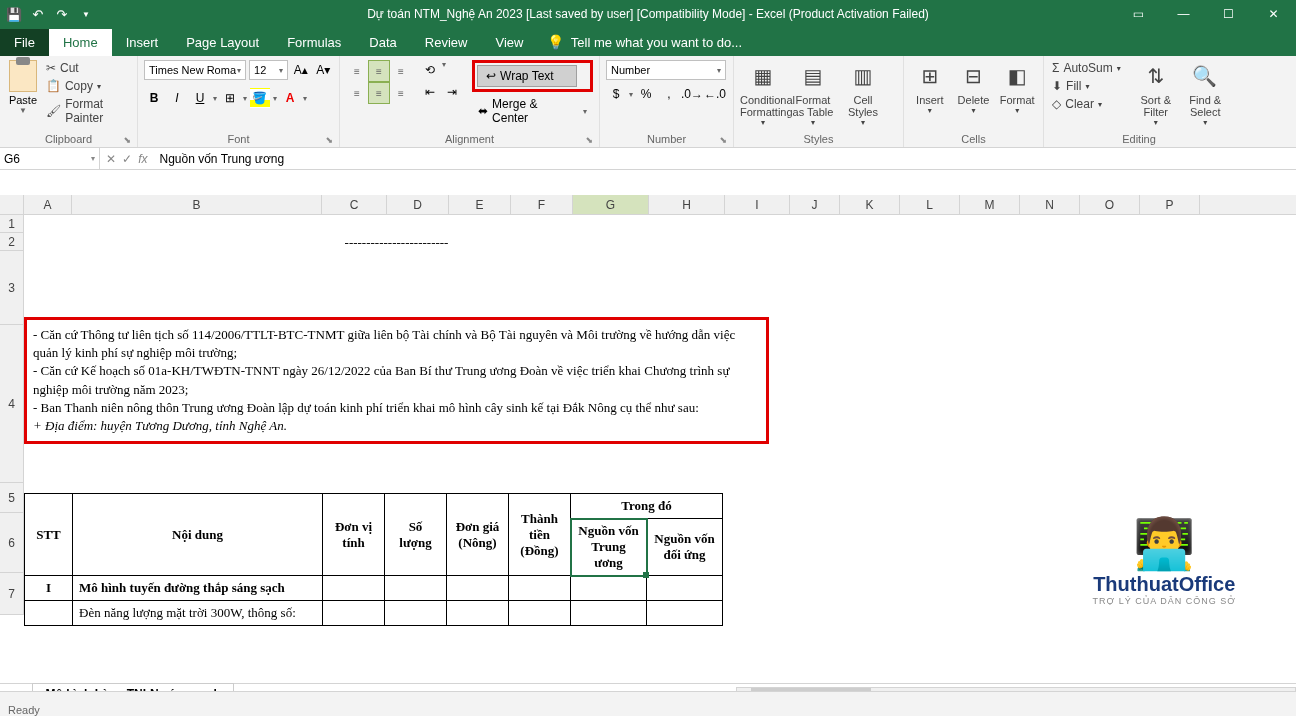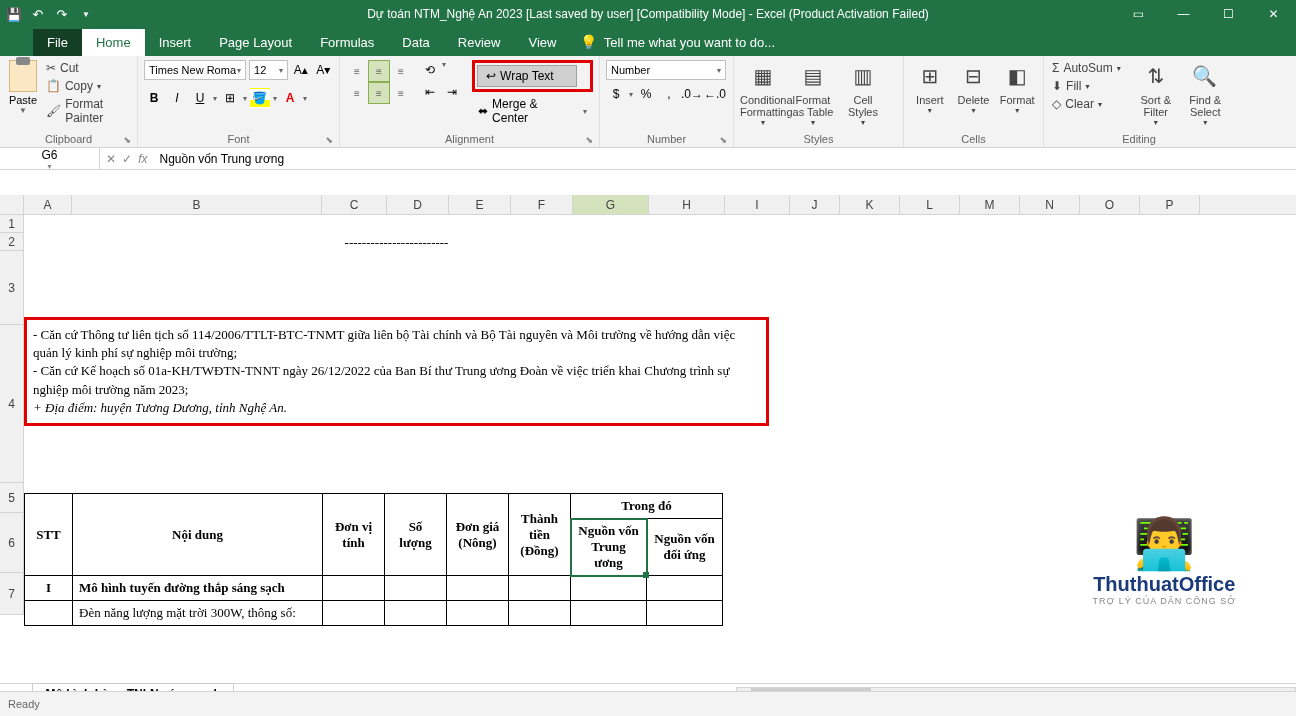--- a/index.html
+++ b/index.html
@@ -9,21 +9,21 @@
 .titlebar { background: #217346; height: 28px; display: flex; align-items: center; color: #fff; position: relative; }
 .qat { display: flex; align-items: center; gap: 8px; padding-left: 6px; }
 .qat span { width: 16px; height: 16px; display: inline-flex; align-items: center; justify-content: center; font-size: 13px; cursor: pointer; }
 .title-text { position: absolute; left: 50%; transform: translateX(-50%); font-size: 12px; white-space: nowrap; }
 .winbtns { margin-left: auto; display: flex; }
 .winbtns span { width: 45px; height: 28px; display: inline-flex; align-items: center; justify-content: center; font-size: 12px; cursor: pointer; }
 
 
 .tabs { background: #217346; height: 28px; display: flex; align-items: flex-end; }
 .tab { padding: 6px 14px; color: #fff; font-size: 13px; cursor: pointer; }
-.tab.file { background: #134024; margin-left: 33px; }
+.tab.file { background: #134024; }
 .tab.active { background: #fff; color: #217346; }
 .tellme { color: #fff; font-size: 13px; padding: 6px 10px; display: flex; align-items: center; gap: 6px; }
 .bulb { font-size: 14px; }
 
 
 .ribbon { background: #f3f3f3; border-bottom: 1px solid #d4d4d4; height: 92px; display: flex; }
 .group { border-right: 1px solid #e0e0e0; padding: 4px 6px 0; display: flex; flex-direction: column; justify-content: space-between; }
 .group-label { text-align: center; font-size: 11px; color: #666; padding: 2px 0; position: relative; }
 .group-label .launcher { position: absolute; right: 0; bottom: 2px; font-size: 9px; color: #888; }
 .group-body { display: flex; align-items: flex-start; gap: 4px; flex: 1; }
@@ -47,21 +47,21 @@
 .wrap-merge { display: flex; flex-direction: column; gap: 2px; }
 .wrap-btn { border: 1px solid #a0a0a0; background: #d0d0d0; padding: 3px 8px; display: flex; align-items: center; gap: 4px; font-size: 12px; cursor: pointer; width: 100px; }
 .merge-btn { padding: 3px 6px; display: flex; align-items: center; gap: 4px; font-size: 12px; cursor: pointer; }
 .red-box { border: 3px solid #e00000; padding: 2px; }
 
 .big-btn { width: 46px; text-align: center; cursor: pointer; font-size: 11px; color: #444; }
 .big-btn .icon { width: 32px; height: 32px; margin: 0 auto 2px; display: flex; align-items: center; justify-content: center; font-size: 20px; }
 
 
 .formula-bar { height: 22px; border-bottom: 1px solid #d4d4d4; display: flex; align-items: center; background: #fff; }
-.name-box { width: 100px; border-right: 1px solid #d4d4d4; padding: 0 24px; display: flex; align-items: center; justify-content: space-between; font-size: 12px; height: 100%; flex-direction: column; }
+.name-box { width: 100px; border-right: 1px solid #d4d4d4; padding: 0 4px; display: flex; align-items: center; justify-content: space-between; font-size: 12px; height: 100%; }
 .fx-btns { display: flex; align-items: center; gap: 6px; padding: 0 6px; color: #888; }
 .fx-input { flex: 1; padding: 0 6px; font-size: 12px; }
 
 
 .sheet-area { position: absolute; top: 195px; left: 0; right: 0; bottom: 28px; overflow: hidden; }
 .col-headers { display: flex; background: #f0f0f0; border-bottom: 1px solid #d4d4d4; height: 20px; margin-left: 24px; }
 .ch { border-right: 1px solid #d4d4d4; text-align: center; font-size: 12px; color: #444; line-height: 20px; }
 .ch.active { background: #d5e3bd; }
 .corner { width: 24px; height: 20px; background: #f0f0f0; border-right: 1px solid #d4d4d4; border-bottom: 1px solid #d4d4d4; position: absolute; top: 0; left: 0; }
 .row-headers { position: absolute; left: 0; top: 20px; width: 24px; background: #f0f0f0; }
@@ -93,21 +93,21 @@
 
 .sheet-tabs { position: absolute; bottom: 11px; left: 0; right: 0; height: 22px; background: #fff; border-top: 1px solid #d4d4d4; display: flex; align-items: center; }
 .nav-arrows { display: flex; gap: 2px; padding: 0 6px; color: #888; }
 .sheet-tab { padding: 3px 12px; border: 1px solid #ccc; border-bottom: none; background: #fff; font-size: 12px; cursor: pointer; }
 .sheet-tab.active { font-weight: bold; border-bottom: 2px solid #217346; }
 .add-sheet { padding: 0 8px; color: #888; cursor: pointer; }
 .hscroll { margin-left: auto; width: 560px; height: 16px; background: #f0f0f0; border: 1px solid #d4d4d4; position: relative; }
 .hscroll .thumb { position: absolute; left: 14px; top: 0; width: 120px; height: 100%; background: #cdcdcd; }
 
 
-.statusbar { position: absolute; bottom: 0; left: 0; right: 0; height: 22px; background: #f3f3f3; border-top: 1px solid #d4d4d4; display: flex; align-items: center; padding: 12px 8px; font-size: 11px; color: #666; }
+.statusbar { position: absolute; bottom: 0; left: 0; right: 0; height: 22px; background: #f3f3f3; border-top: 1px solid #d4d4d4; display: flex; padding: 12px 8px; font-size: 11px; color: #666; }
 
 .gridlines { position: absolute; left: 745px; top: 0; right: 0; bottom: 0; pointer-events: none; }
 .vline { position: absolute; top: 0; bottom: 0; width: 1px; background: #e0e0e0; }
 </style>
 </head>
 <body>
 
 <div class="titlebar">
   <div class="qat">
     <span>💾</span>
@@ -393,20 +393,21 @@
           <div class="vline" style="left: 475px;"></div>
         </div>
 
       <div class="title-block">
         <div class="t4">------------------------</div>
       </div>
 
       <div class="red-para">
         <div>- Căn cứ Thông tư liên tịch số 114/2006/TTLT-BTC-TNMT giữa liên bộ Tài chính và Bộ Tài nguyên và Môi trường về hướng dẫn việc quản lý kinh phí sự nghiệp môi trường;</div>
         <div>  - Căn cứ Kế hoạch số 01a-KH/TWĐTN-TNNT ngày 26/12/2022 của Ban Bí thư Trung ương Đoàn về việc triển khai Chương trình sự nghiệp môi trường năm 2023;</div>
+        <div>  - Ban Thanh niên nông thôn Trung ương Đoàn lập dự toán kinh phí triển khai mô hình cây sinh kế tại Đắk Nông cụ thể như sau:</div>
         <div class="italic">  + Địa điểm: huyện Tương Dương, tỉnh Nghệ An.</div>
       </div>
 
       <table class="table-block">
         <tbody>
             <tr>
           <th rowspan="2" style="width:48px">STT</th>
           <th rowspan="2" style="width:250px">Nội dung</th>
           <th rowspan="2" style="width:62px">Đơn vị tính</th>
           <th rowspan="2" style="width:62px">Số lượng</th>

